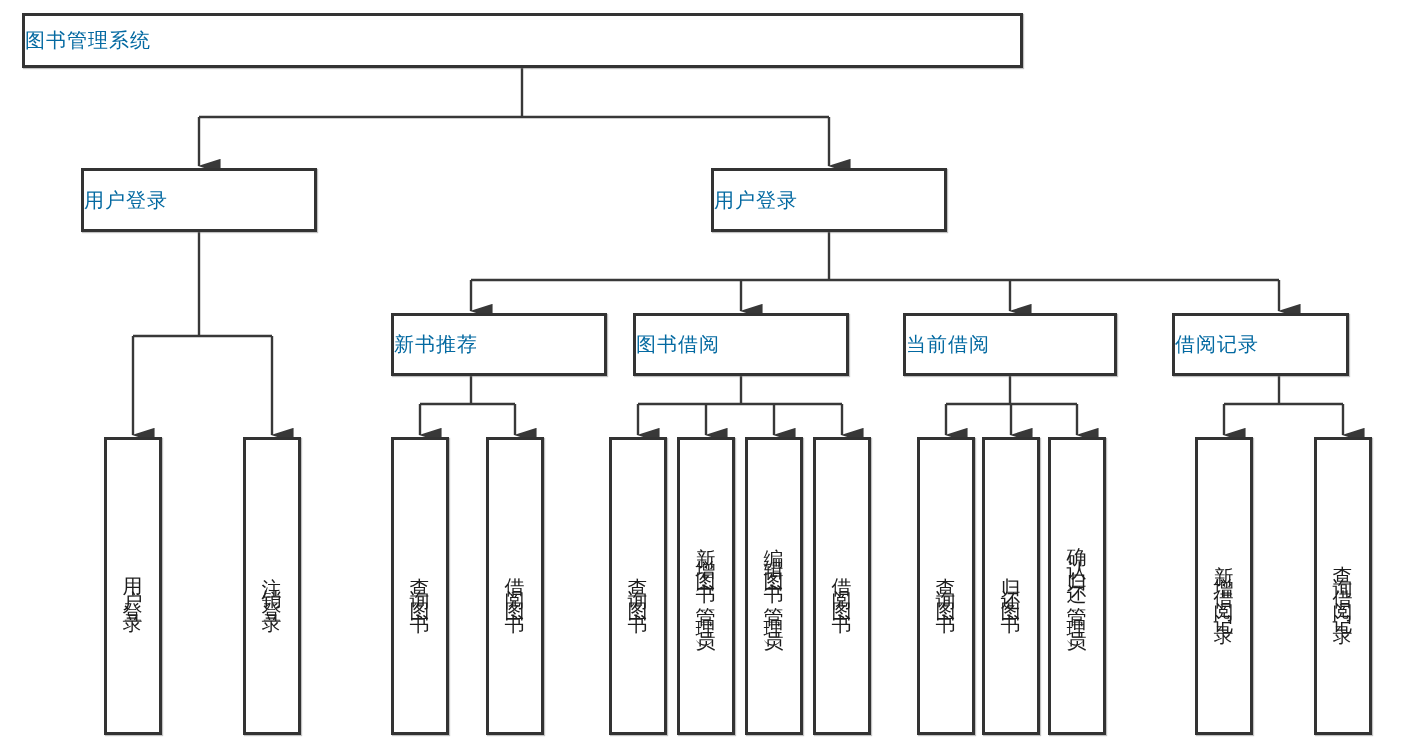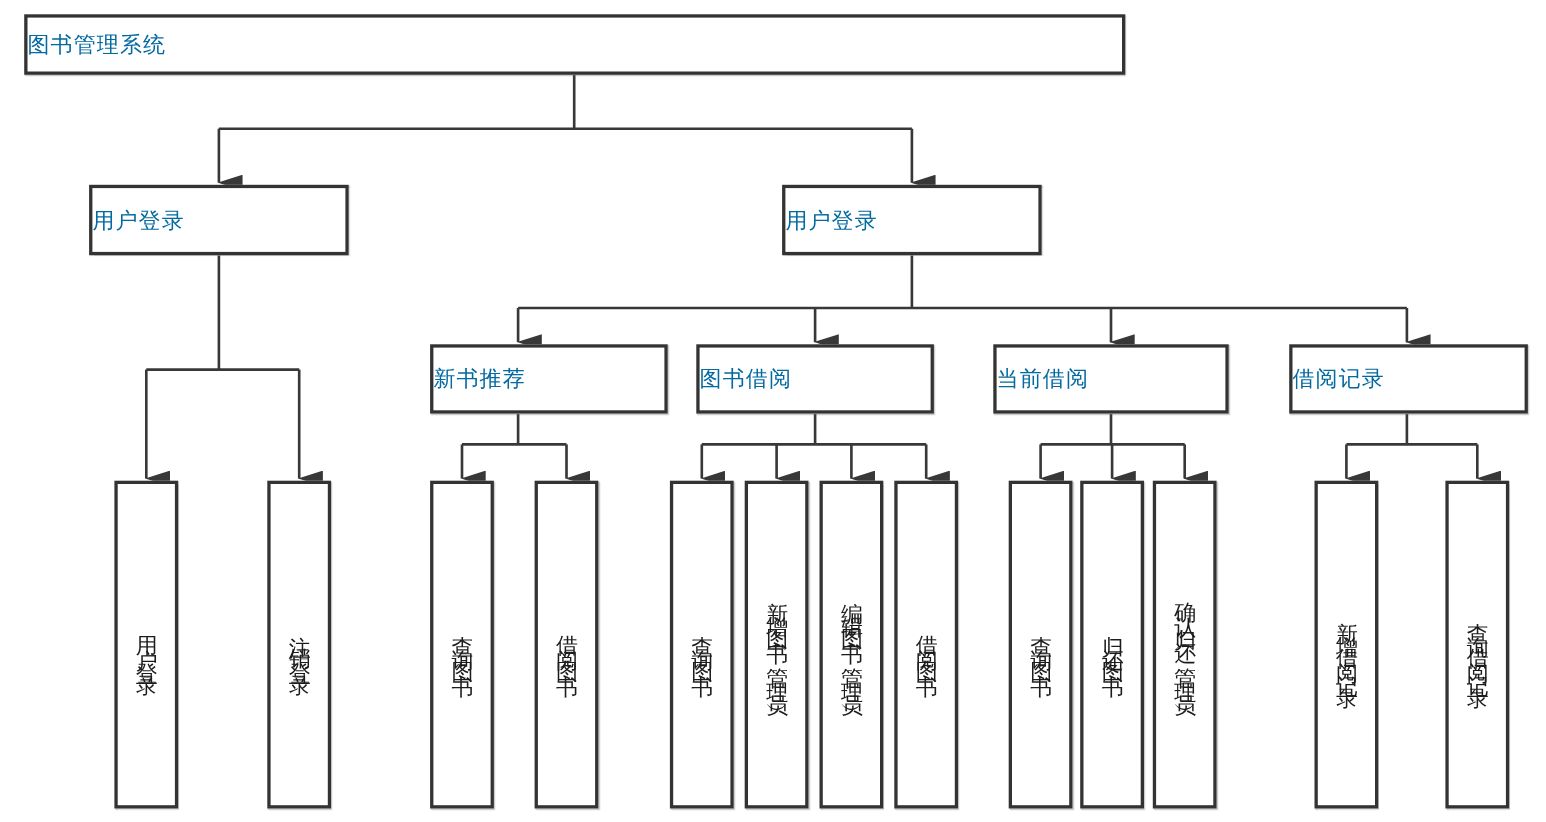--- a/index.html
+++ b/index.html
@@ -31,21 +31,21 @@
     font-size: 20px;
     letter-spacing: 1px;
     white-space: nowrap;
   }
   .root   { left: 22px;   top: 13px;  width: 1001px; height: 55px; }
   .lv2a   { left: 81px;   top: 168px; width: 236px;  height: 64px; }
   .lv2b   { left: 711px;  top: 168px; width: 236px;  height: 64px; }
   .lv3a   { left: 363px;  top: 313px; width: 216px;  height: 63px; margin-left: 28px; }
   .lv3b   { left: 633px;  top: 313px; width: 216px;  height: 63px; }
   .lv3c   { left: 903px;  top: 313px; width: 214px;  height: 63px; }
-  .lv3d   { left: 1172px; top: 313px; width: 217px;  height: 63px; }
+  .lv3d   { left: 1172px; top: 313px; width: 177px;  height: 63px; }
   .leaf {
     position: absolute;
     z-index: 2;
     top: 437px;
     width: 58px;
     height: 298px;
     background: #ffffff;
     border: 3px solid #333333;
     box-shadow: 1px 1px 1px rgba(120,120,120,0.45);
     display: flex;

